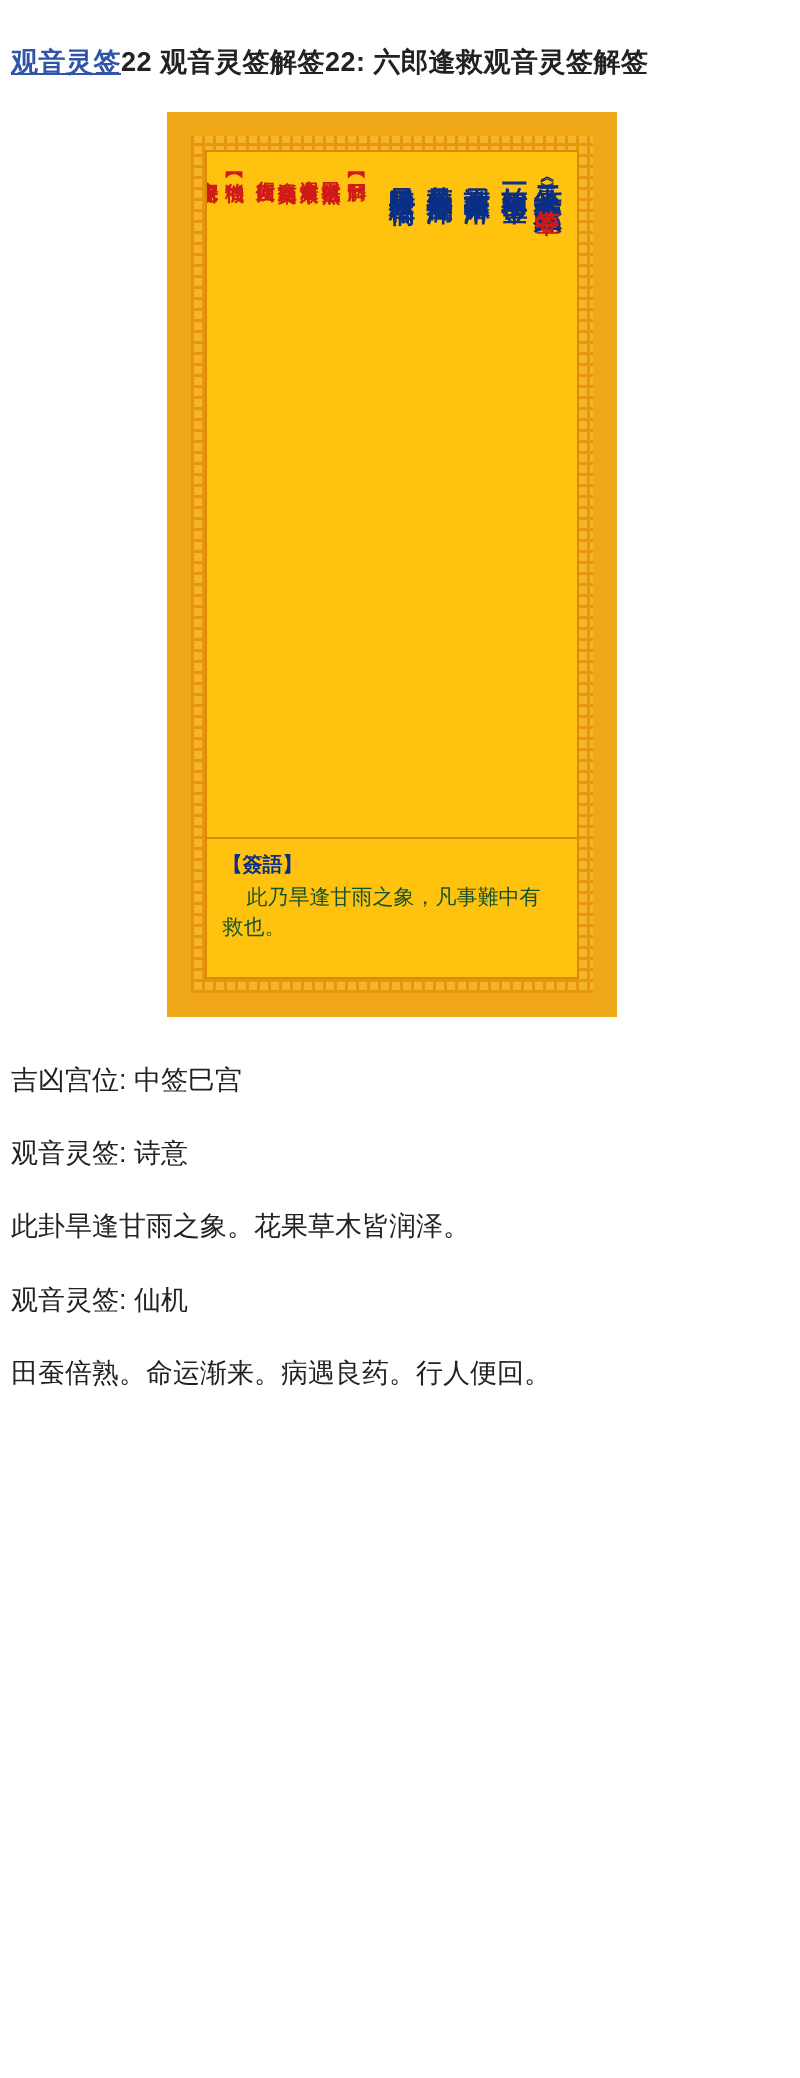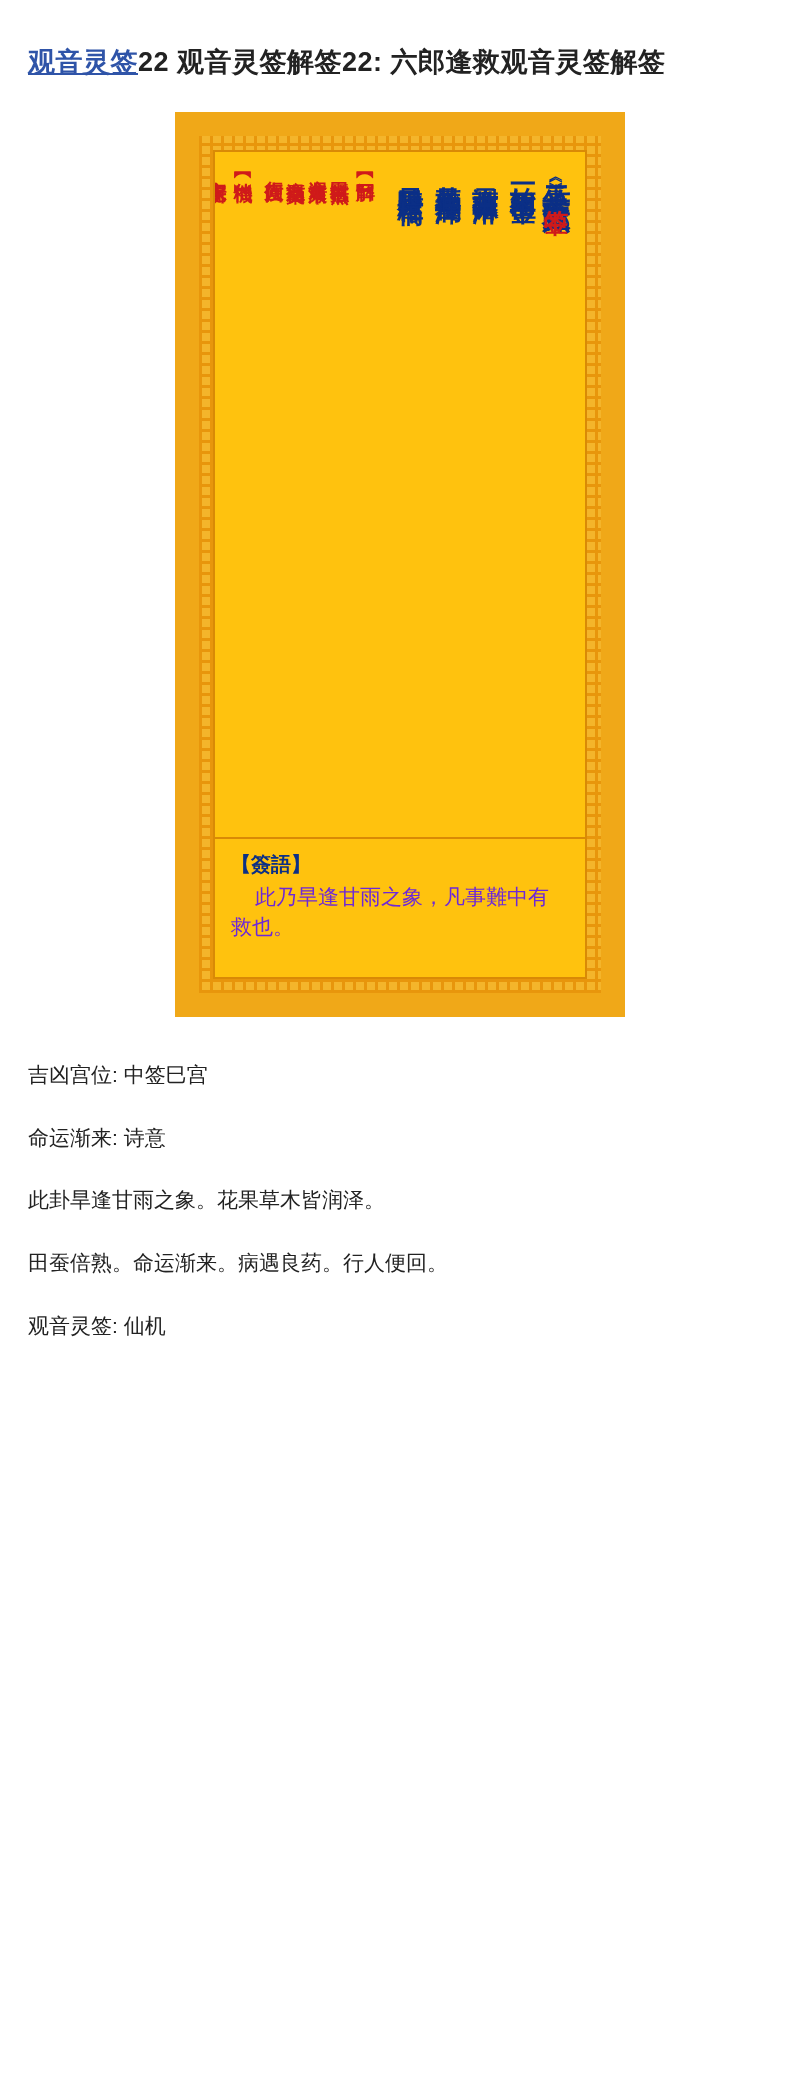--- a/index.html
+++ b/index.html
@@ -9,21 +9,21 @@
   }
   body {
     width: 800px;
     min-height: 2078px;
     font-family: "Liberation Sans", sans-serif;
     color: #222222;
   }
   .page {
     width: 800px;
     box-sizing: border-box;
-    padding: 40px 28px 40px 28px;
+    padding: 40px 28px 40px 11px;
   }
   .title {
     font-size: 27px;
     line-height: 1.7;
     font-weight: bold;
     color: #222222;
     margin: 0 0 26px 0;
     letter-spacing: 0.5px;
   }
   .title .lnk {
@@ -141,29 +141,29 @@
     min-height: 140px;
   }
   .note-title {
     color: #0b2f86;
     font-size: 20px;
     font-weight: bold;
     margin-bottom: 4px;
     font-family: "DejaVu Sans", "Liberation Sans", sans-serif;
   }
   .note-text {
-    color: #6d28d9;
+    color: #14532d;
     font-size: 21px;
     line-height: 1.45;
     font-family: "DejaVu Sans", "Liberation Sans", sans-serif;
     text-indent: 24px;
   }
   
   .para {
-    font-size: 21px;
+    font-size: 27px;
     line-height: 1.75;
     color: #222222;
     margin: 0 0 26px 0;
   }
   .para.last { margin-bottom: 0; }
 </style>
 </head>
 <body>
 
 <div class="page">
@@ -219,18 +219,18 @@
         <div class="note-area">
           <div class="note-title">【簽語】</div>
           <div class="note-text">此乃旱逢甘雨之象，凡事難中有救也。</div>
         </div>
 
       </div>
     </div>
   </div>
 
   <p class="para">吉凶宫位: 中签巳宫</p>
-  <p class="para">命运渐来: 诗意</p>
+  <p class="para">观音灵签: 诗意</p>
   <p class="para">此卦旱逢甘雨之象。花果草木皆润泽。</p>
+  <p class="para">观音灵签: 仙机</p>
   <p class="para">田蚕倍熟。命运渐来。病遇良药。行人便回。</p>
-  <p class="para">观音灵签: 仙机</p>
 
 </div>
 
 </body></html>

